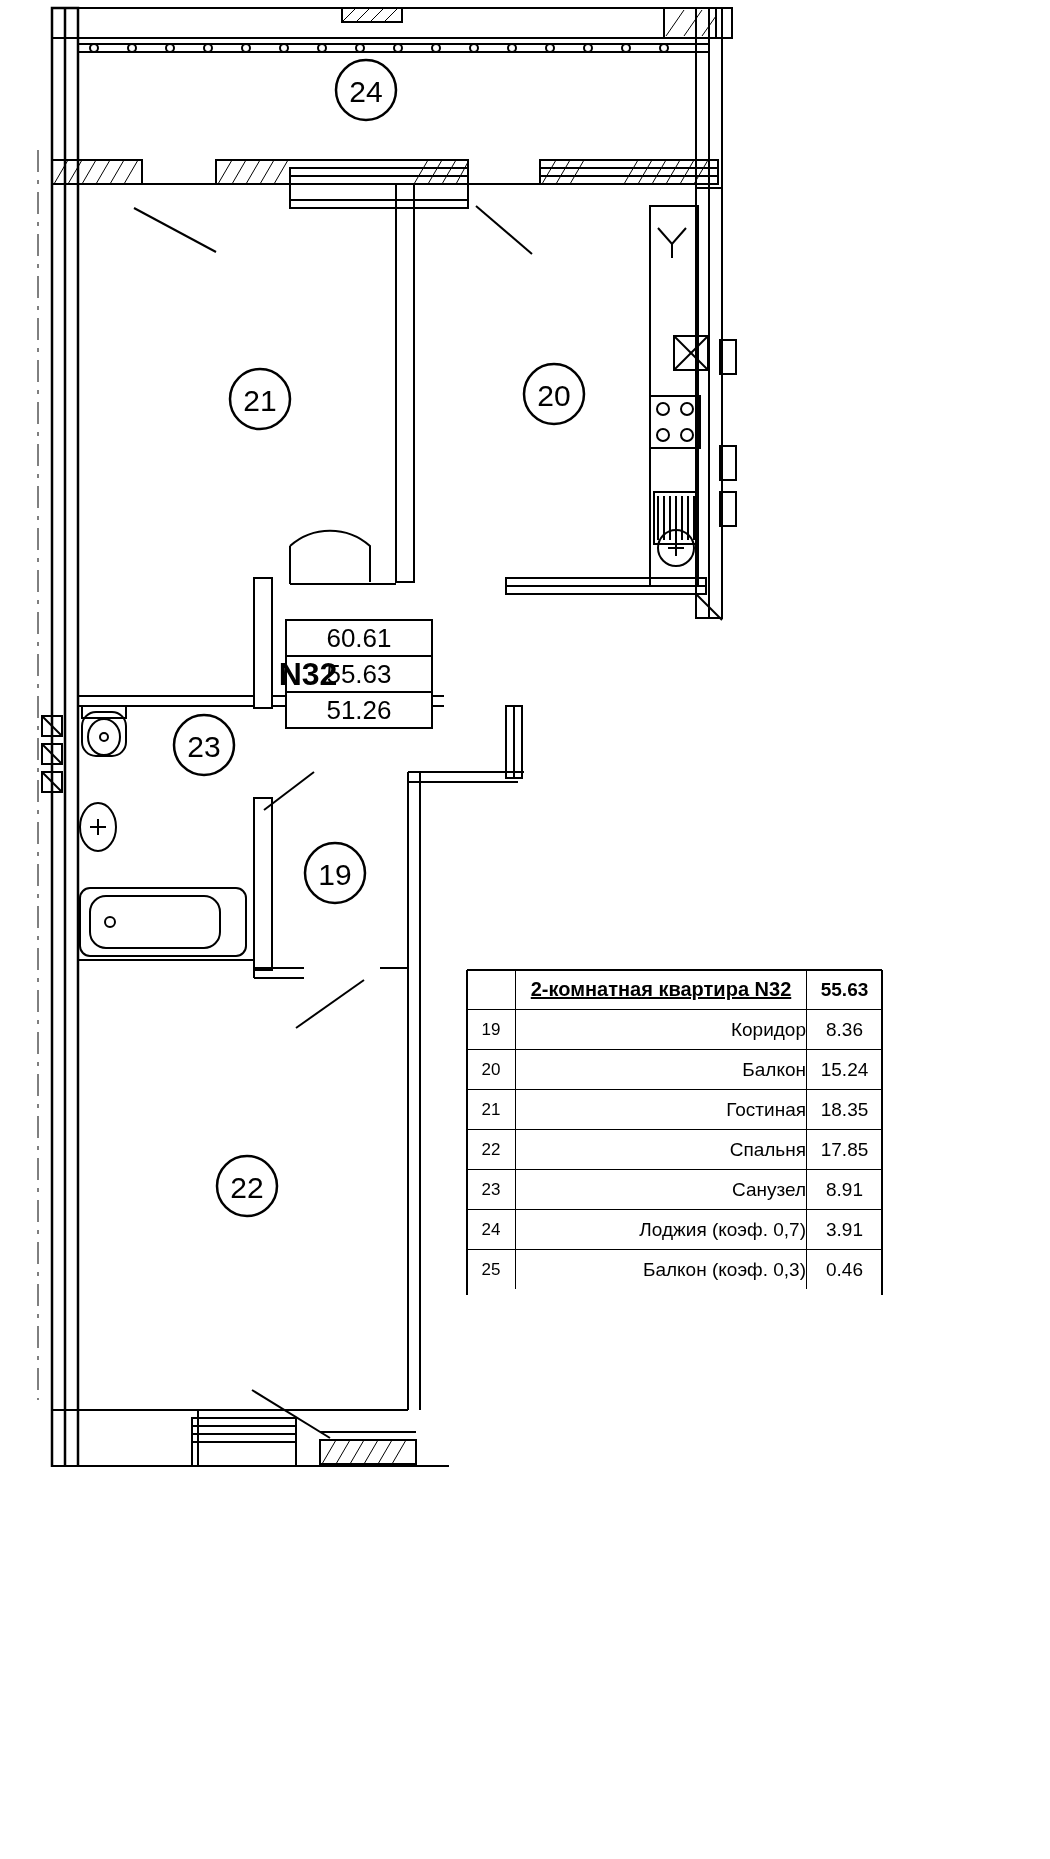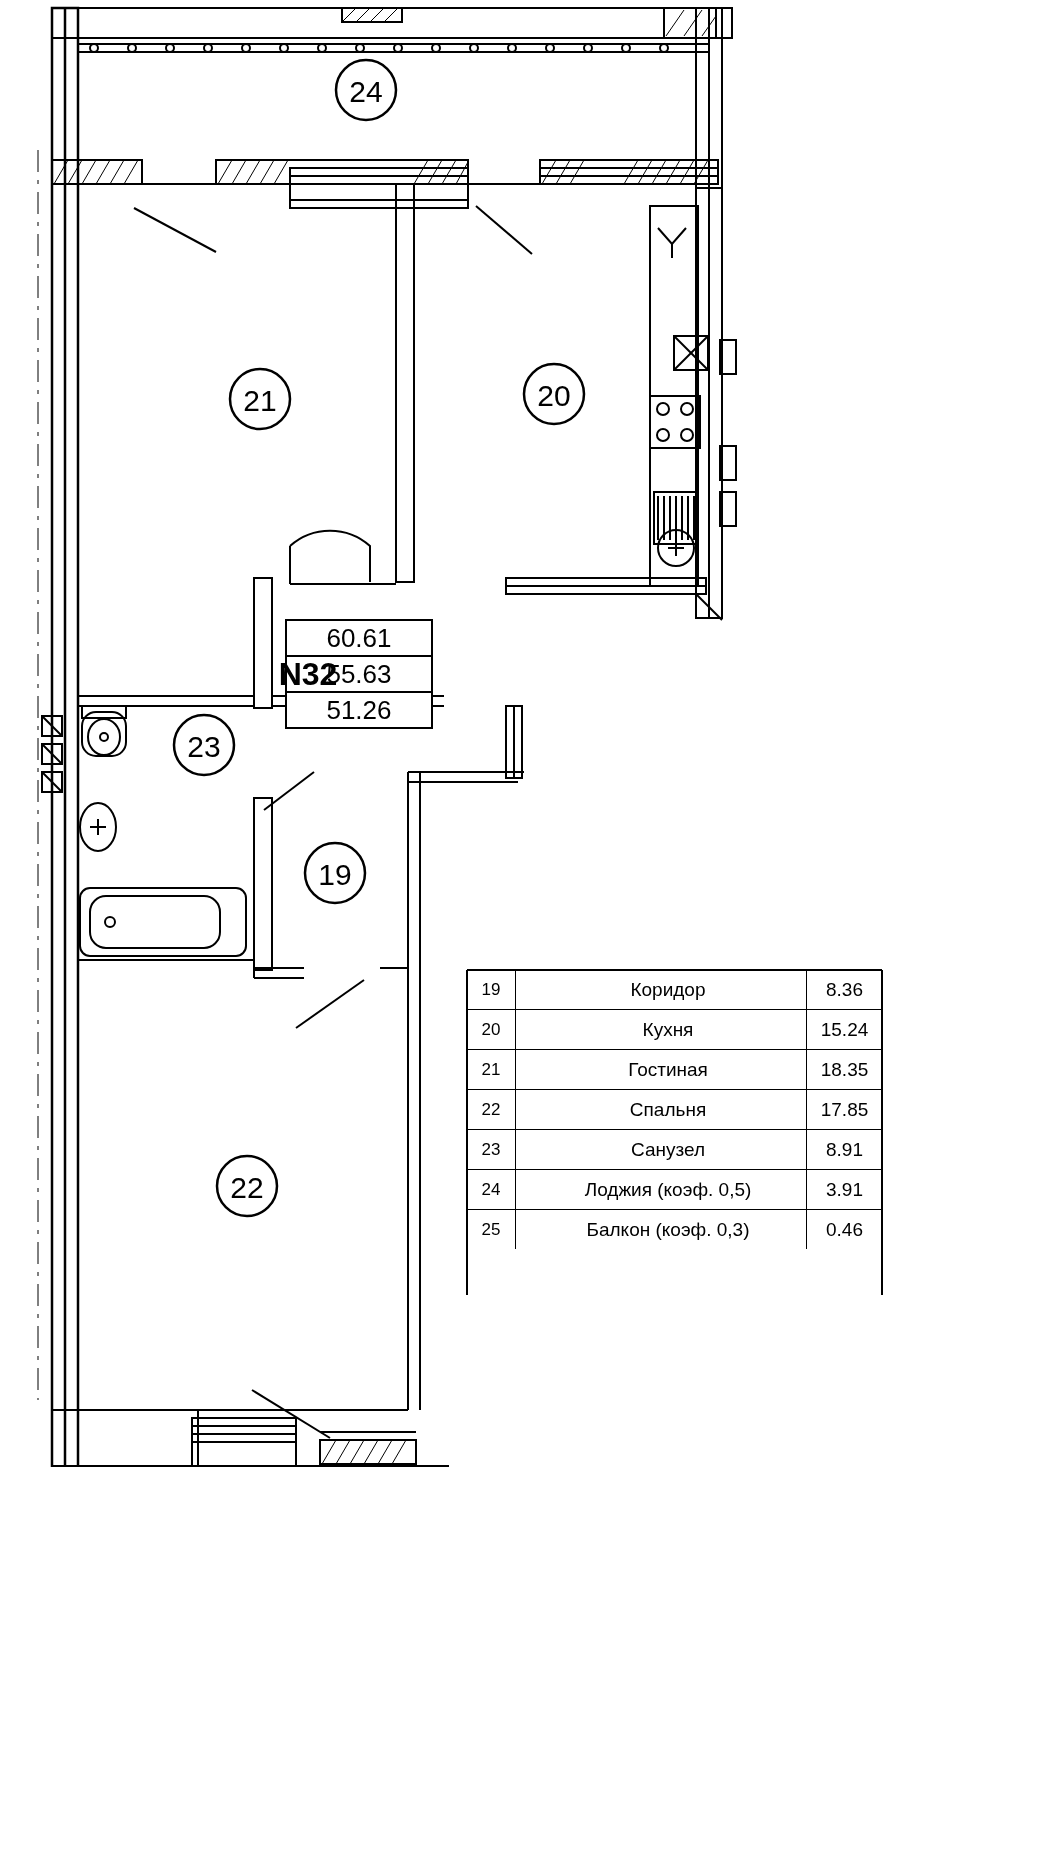--- a/index.html
+++ b/index.html
@@ -68,21 +68,21 @@
     border-bottom: none;
   }
   #legend .col-num {
     width: 48px;
     text-align: center;
     font-size: 17px;
     border-right: 1px solid #000;
   }
   #legend .col-name {
     padding-left: 14px;
-    text-align: center;
+    text-align: right;
   }
   #legend .col-area {
     width: 75px;
     text-align: center;
     border-left: 1px solid #000;
   }
   #legend .head-title {
     text-align: center;
     font-weight: bold;
     text-decoration: underline;
@@ -396,47 +396,52 @@
         <line x1="443" y1="970" x2="443" y2="1295"></line>
         <line x1="858" y1="970" x2="858" y2="1295"></line>
         <line x1="443" y1="970" x2="858" y2="970"></line>
       </g>
     </g>
   </svg>
 
   <table id="legend">
     <tbody>
       <tr>
+        <td class="col-num head-num"></td>
+        <td class="col-name head-title">2-комнатная квартира N32</td>
+        <td class="col-area head-area">55.63</td>
+      </tr>
+      <tr>
         <td class="col-num">19</td>
         <td class="col-name">Коридор</td>
         <td class="col-area">8.36</td>
       </tr>
       <tr>
         <td class="col-num">20</td>
-        <td class="col-name">Кухня</td>
+        <td class="col-name">Балкон</td>
         <td class="col-area">15.24</td>
       </tr>
       <tr>
         <td class="col-num">21</td>
         <td class="col-name">Гостиная</td>
         <td class="col-area">18.35</td>
       </tr>
       <tr>
         <td class="col-num">22</td>
         <td class="col-name">Спальня</td>
         <td class="col-area">17.85</td>
       </tr>
       <tr>
         <td class="col-num">23</td>
         <td class="col-name">Санузел</td>
         <td class="col-area">8.91</td>
       </tr>
       <tr>
         <td class="col-num">24</td>
-        <td class="col-name">Лоджия (коэф. 0,5)</td>
+        <td class="col-name">Лоджия (коэф. 0,7)</td>
         <td class="col-area">3.91</td>
       </tr>
       <tr>
         <td class="col-num">25</td>
         <td class="col-name">Балкон (коэф. 0,3)</td>
         <td class="col-area">0.46</td>
       </tr>
     </tbody>
   </table>
 

